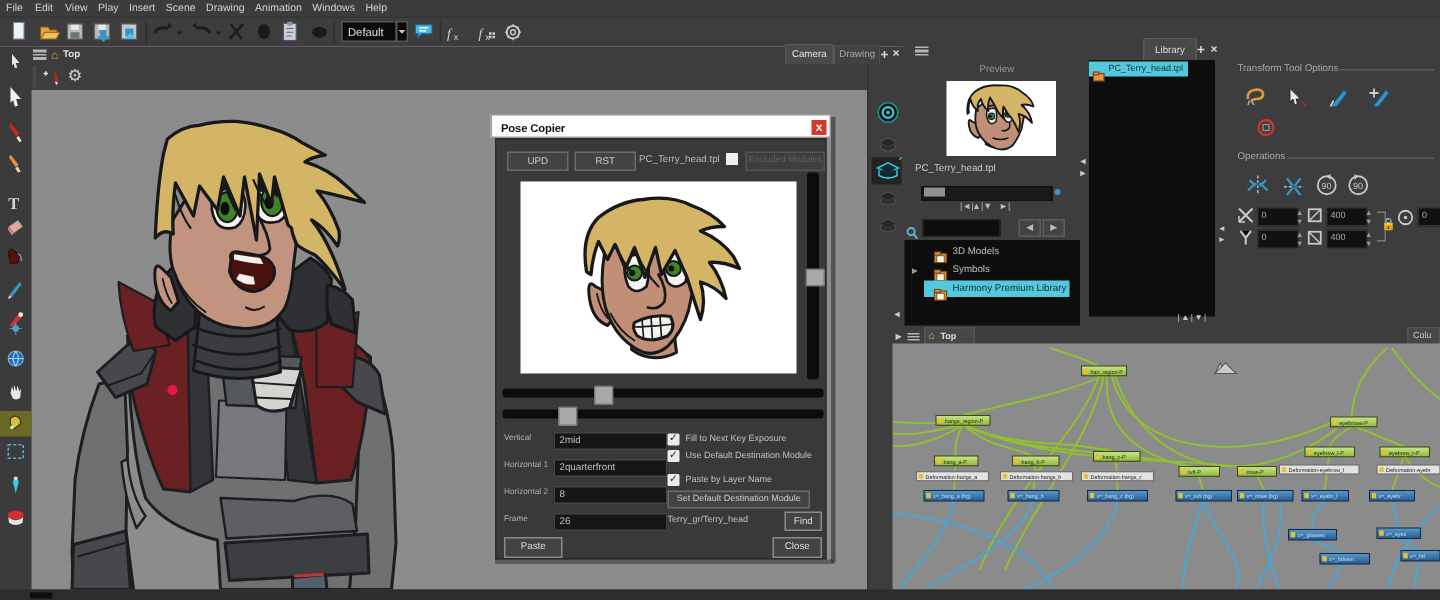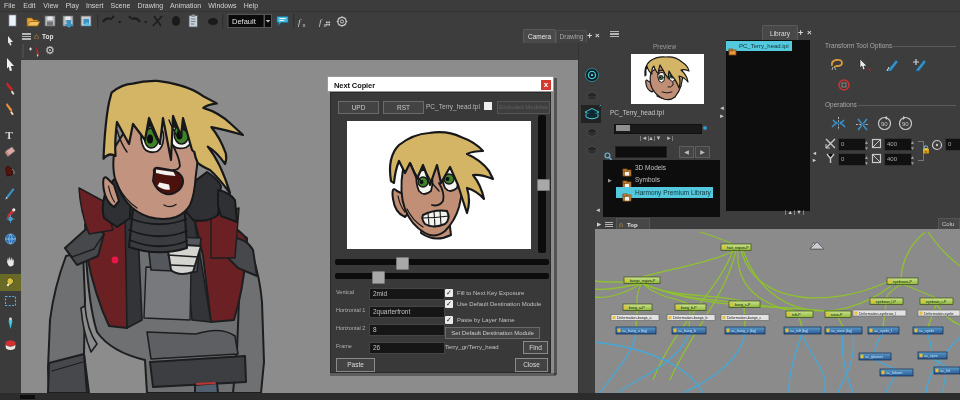--- a/index.html
+++ b/index.html
@@ -636,21 +636,21 @@
         </g>
       </svg>
     </div>
 
     <div class="abs" style="left:0;top:176px;width:365px;height:7px;background:#2c2c2c;"></div>
   </div>
 
   <div class="abs" style="left:327px;top:76px;width:229px;height:301px;" id="dialog">
 
     <div class="abs" style="left:0;top:0;width:227px;height:16px;background:#ffffff;border:1px solid #9a9a9a;box-sizing:border-box;">
-      <div class="abs" style="left:6px;top:3.5px;font-size:7.5px;color:#111;font-weight:bold;letter-spacing:-0.1px;">Next Copier</div>
+      <div class="abs" style="left:6px;top:3.5px;font-size:7.5px;color:#111;font-weight:bold;letter-spacing:-0.1px;">Pose Copier</div>
       <div class="abs" style="left:213px;top:3px;width:10px;height:10px;background:#d33a2f;color:#fff;font-size:8px;line-height:9px;text-align:center;font-weight:bold;">x</div>
     </div>
 
     <div class="abs" style="left:3px;top:16px;width:221px;height:281px;background:#393939;border:1px solid #2a2a2a;box-sizing:border-box;">
 
       <div class="abs" style="left:7px;top:8px;width:39px;height:11px;background:#434343;border:1px solid #6a6a6a;font-size:6.5px;color:#ccc;text-align:center;line-height:11px;">UPD</div>
       <div class="abs" style="left:52px;top:8px;width:39px;height:11px;background:#434343;border:1px solid #6a6a6a;font-size:6.5px;color:#ccc;text-align:center;line-height:11px;">RST</div>
       <div class="abs" style="left:95px;top:9.5px;font-size:6.5px;color:#b8b8b8;">PC_Terry_head.tpl</div>
       <div class="abs" style="left:153px;top:9px;width:8px;height:8px;background:#f0f0f0;"></div>
       <div class="abs" style="left:166px;top:8px;width:51px;height:11px;background:#3e3e3e;border:1px solid #555;font-size:6px;color:#606060;text-align:center;line-height:11px;">Excluded Modules</div>

